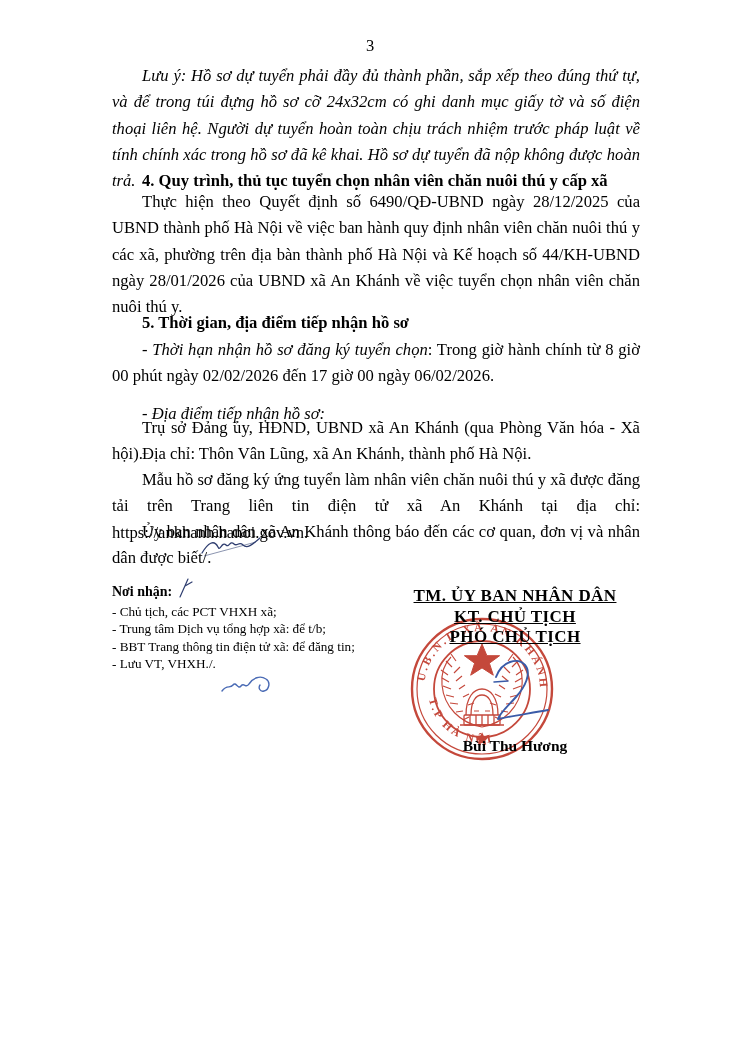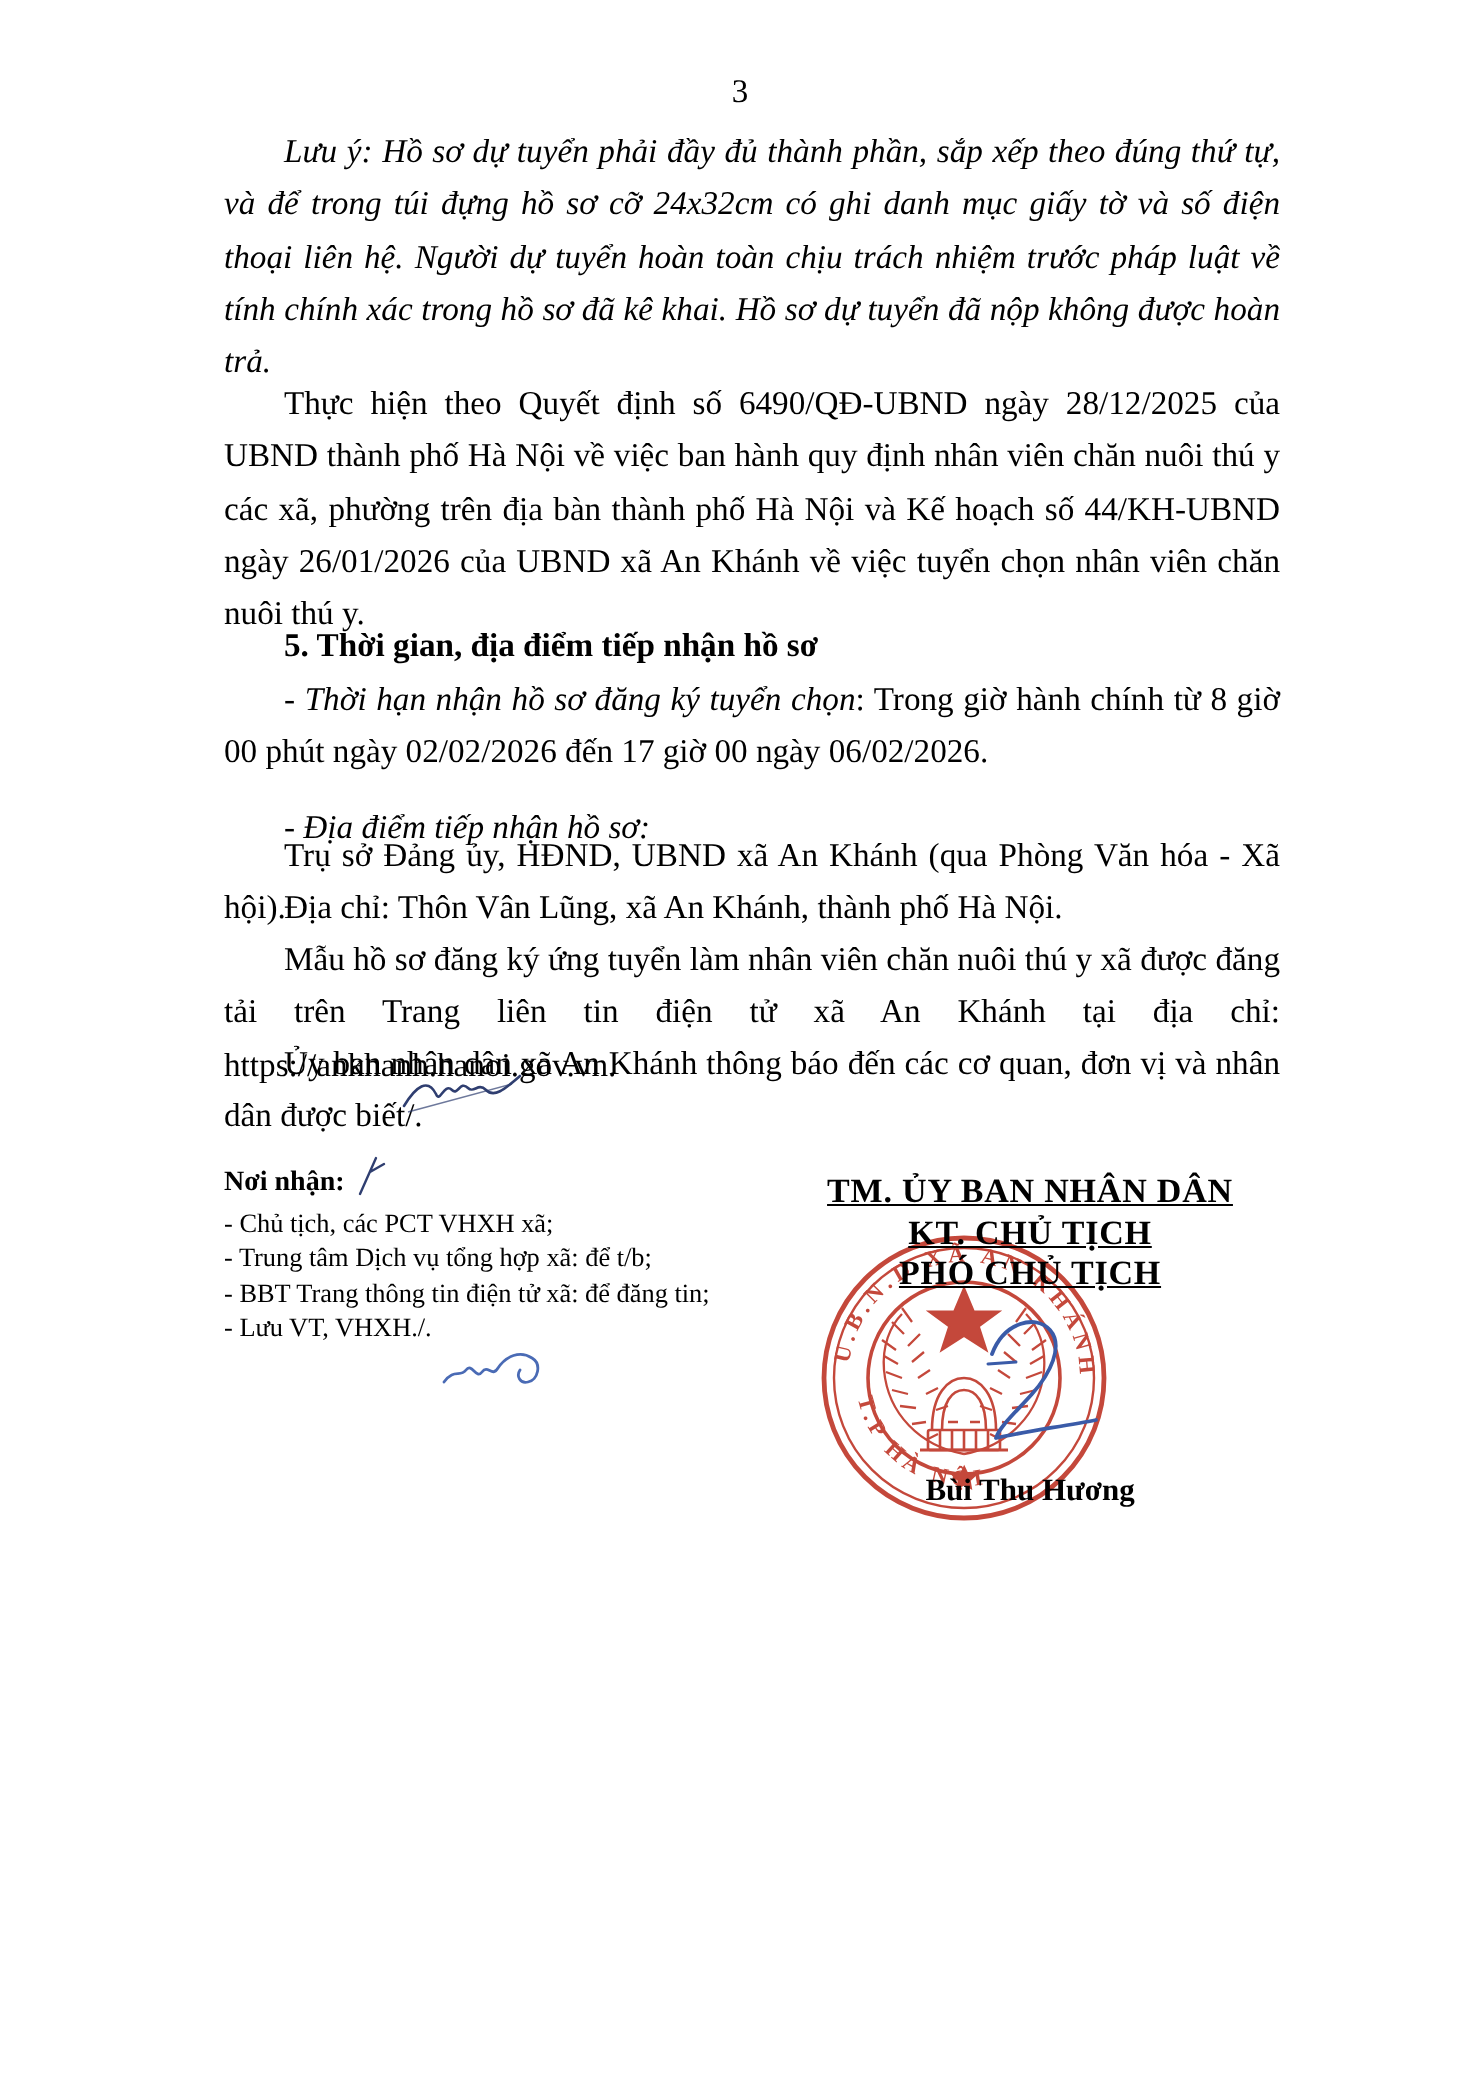--- a/index.html
+++ b/index.html
@@ -167,22 +167,25 @@
 <body>
 
 <div class="page">
 
   <div class="page-number">3</div>
 
   <div class="block-top-1">
     <p class="para italic"><span>Lưu ý:</span><span> Hồ sơ dự tuyển phải đầy đủ thành phần, sắp xếp theo đúng thứ tự, và để trong túi đựng hồ sơ cỡ 24x32cm có ghi danh mục giấy tờ và số điện thoại liên hệ. Người dự tuyển hoàn toàn chịu trách nhiệm trước pháp luật về tính chính xác trong hồ sơ đã kê khai. Hồ sơ dự tuyển đã nộp không được hoàn trả.</span></p>
   </div>
 
+  <div class="block-h4">
+    <p class="heading">4. Quy trình, thủ tục tuyển chọn nhân viên chăn nuôi thú y cấp xã</p>
+  </div>
   <div class="block-p4">
-    <p class="para">Thực hiện theo Quyết định số 6490/QĐ-UBND ngày 28/12/2025 của UBND thành phố Hà Nội về việc ban hành quy định nhân viên chăn nuôi thú y các xã, phường trên địa bàn thành phố Hà Nội và Kế hoạch số 44/KH-UBND ngày 26/01/2026 của UBND xã An Khánh về việc tuyển chọn nhân viên chăn nuôi thú y.</p>
+    <p class="para">Thực hiện theo Quyết định số 6490/QĐ-UBND ngày 28/12/2025 của UBND thành phố Hà Nội về việc ban hành quy định nhân viên chăn nuôi thú y các xã, phường trên địa bàn thành phố Hà Nội và Kế hoạch số 44/KH-UBND ngày 28/01/2026 của UBND xã An Khánh về việc tuyển chọn nhân viên chăn nuôi thú y.</p>
   </div>
 
   <div class="block-h5">
     <p class="heading">5. Thời gian, địa điểm tiếp nhận hồ sơ</p>
   </div>
   <div class="block-p5a">
     <p class="para"><span class="lead-italic">- Thời hạn nhận hồ sơ đăng ký tuyển chọn</span><span>: Trong giờ hành chính từ 8 giờ 00 phút ngày 02/02/2026 đến 17 giờ 00 ngày 06/02/2026.</span></p>
   </div>
   <div class="block-p5b">
     <p class="para italic">- Địa điểm tiếp nhận hồ sơ:</p>

